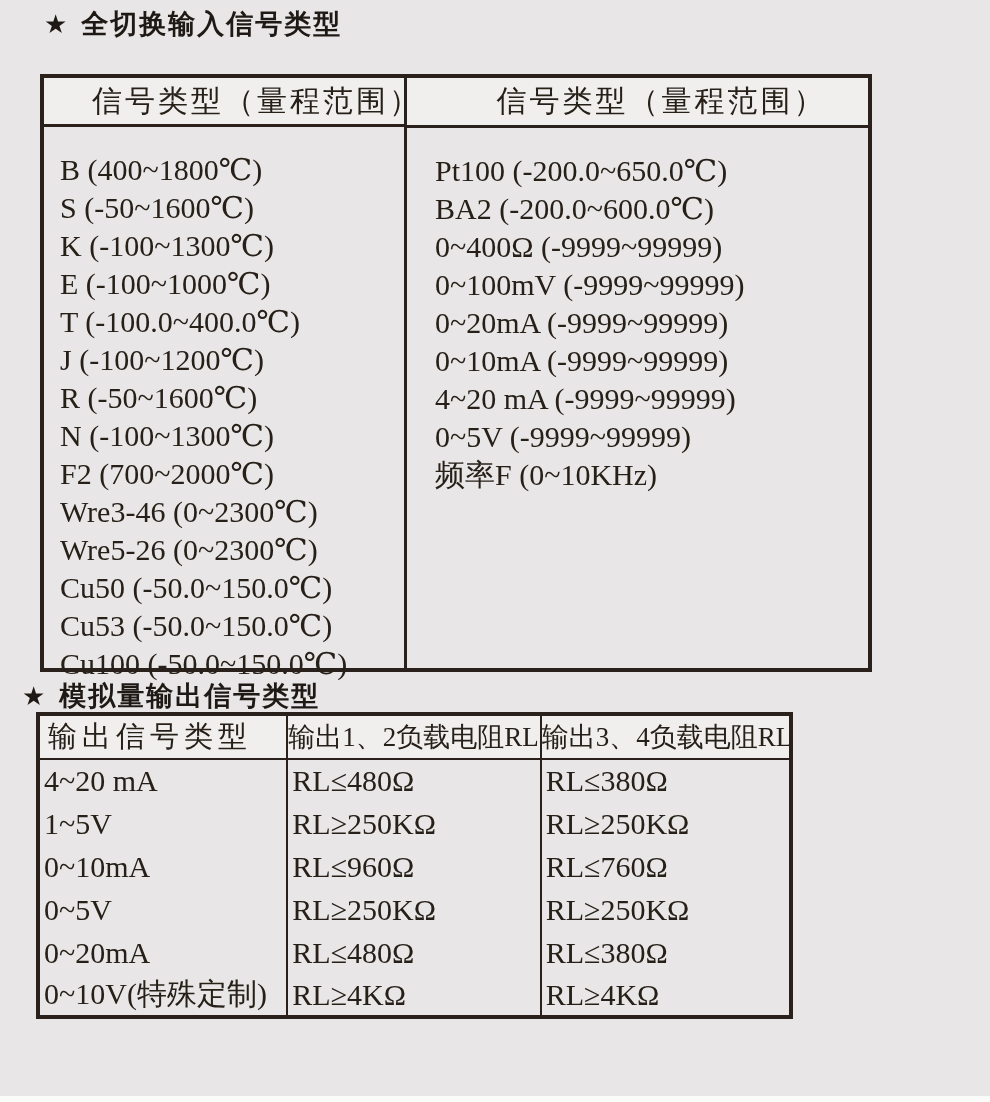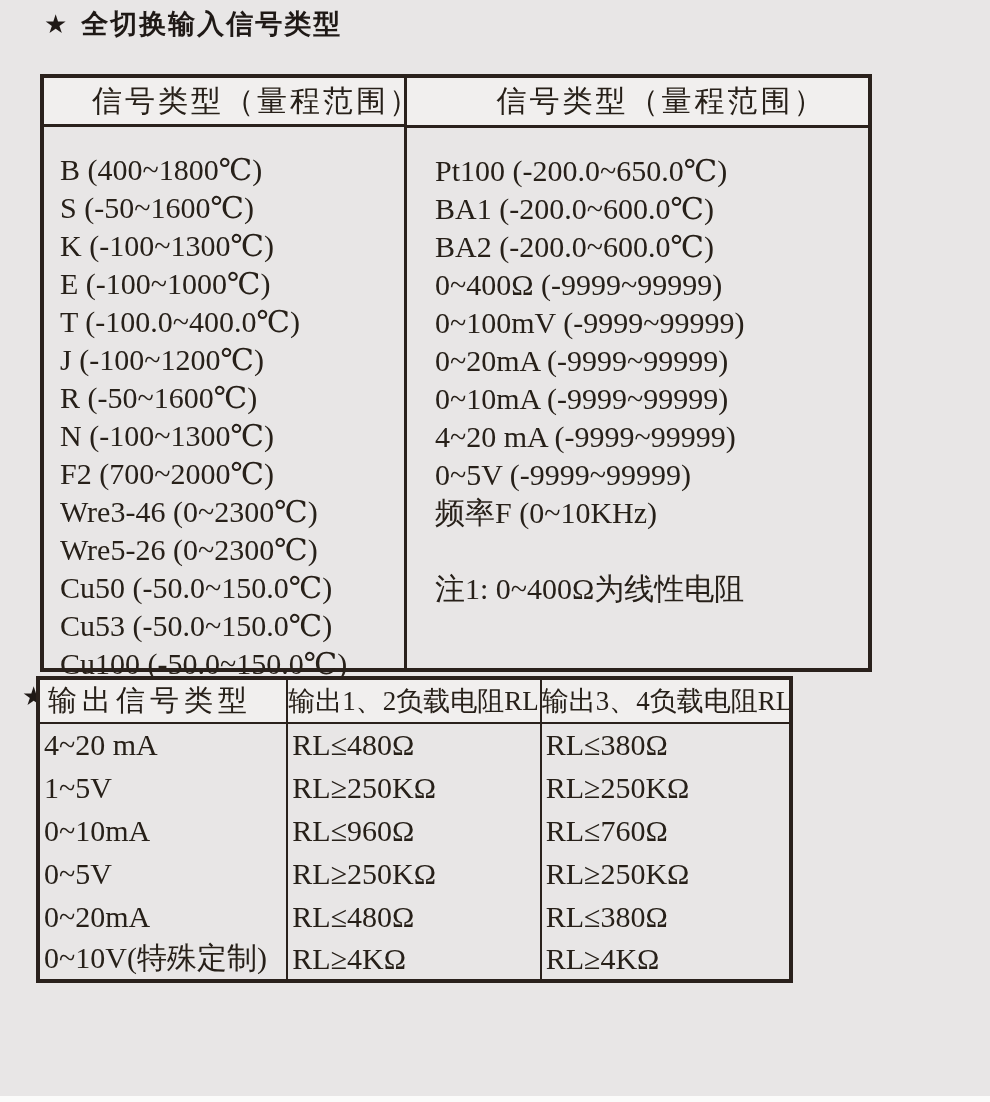--- a/index.html
+++ b/index.html
@@ -44,21 +44,21 @@
   }
   .t1-body{padding-top:24px;}
   .t1-line{
     height:38px;line-height:38px;font-size:30px;white-space:nowrap;
   }
   .t1-left .t1-line{padding-left:16px;}
   .t1-right .t1-line{padding-left:28px;}
 
   
   .table2{
-    position:absolute;left:36px;top:676px;width:757px;
+    position:absolute;left:36px;top:712px;width:757px;
     border-collapse:collapse;table-layout:fixed;
     border:4px solid var(--table-border);
     font-size:30px;
   }
   .table2 col.c1{width:248px;}
   .table2 col.c2{width:252px;}
   .table2 col.c3{width:249px;}
   .table2 th{
     height:40px;box-sizing:border-box;
     background:var(--header-bg);
@@ -104,31 +104,29 @@
         <div class="t1-line">Wre5-26 (0~2300℃)</div>
         <div class="t1-line">Cu50 (-50.0~150.0℃)</div>
         <div class="t1-line">Cu53 (-50.0~150.0℃)</div>
         <div class="t1-line">Cu100 (-50.0~150.0℃)</div>
       </div>
   </div>
   <div class="t1-col t1-right">
     <div class="t1-header">信号类型（量程范围）</div>
     <div class="t1-body">
         <div class="t1-line">Pt100 (-200.0~650.0℃)</div>
-        <div class="t1-line">BA1 (-200.0~600.0℃)</div>
         <div class="t1-line">BA2 (-200.0~600.0℃)</div>
         <div class="t1-line">0~400Ω (-9999~99999)</div>
         <div class="t1-line">0~100mV (-9999~99999)</div>
         <div class="t1-line">0~20mA (-9999~99999)</div>
         <div class="t1-line">0~10mA (-9999~99999)</div>
         <div class="t1-line">4~20 mA (-9999~99999)</div>
         <div class="t1-line">0~5V (-9999~99999)</div>
         <div class="t1-line">频率F (0~10KHz)</div>
         <div class="t1-line"></div>
-        <div class="t1-line">注1: 0~400Ω为线性电阻</div>
       </div>
   </div>
 </div>
 
 <div class="heading" id="heading-2">
   <span class="star">★</span>
   <span>模拟量输出信号类型</span>
 </div>
 
 <table class="table2">

